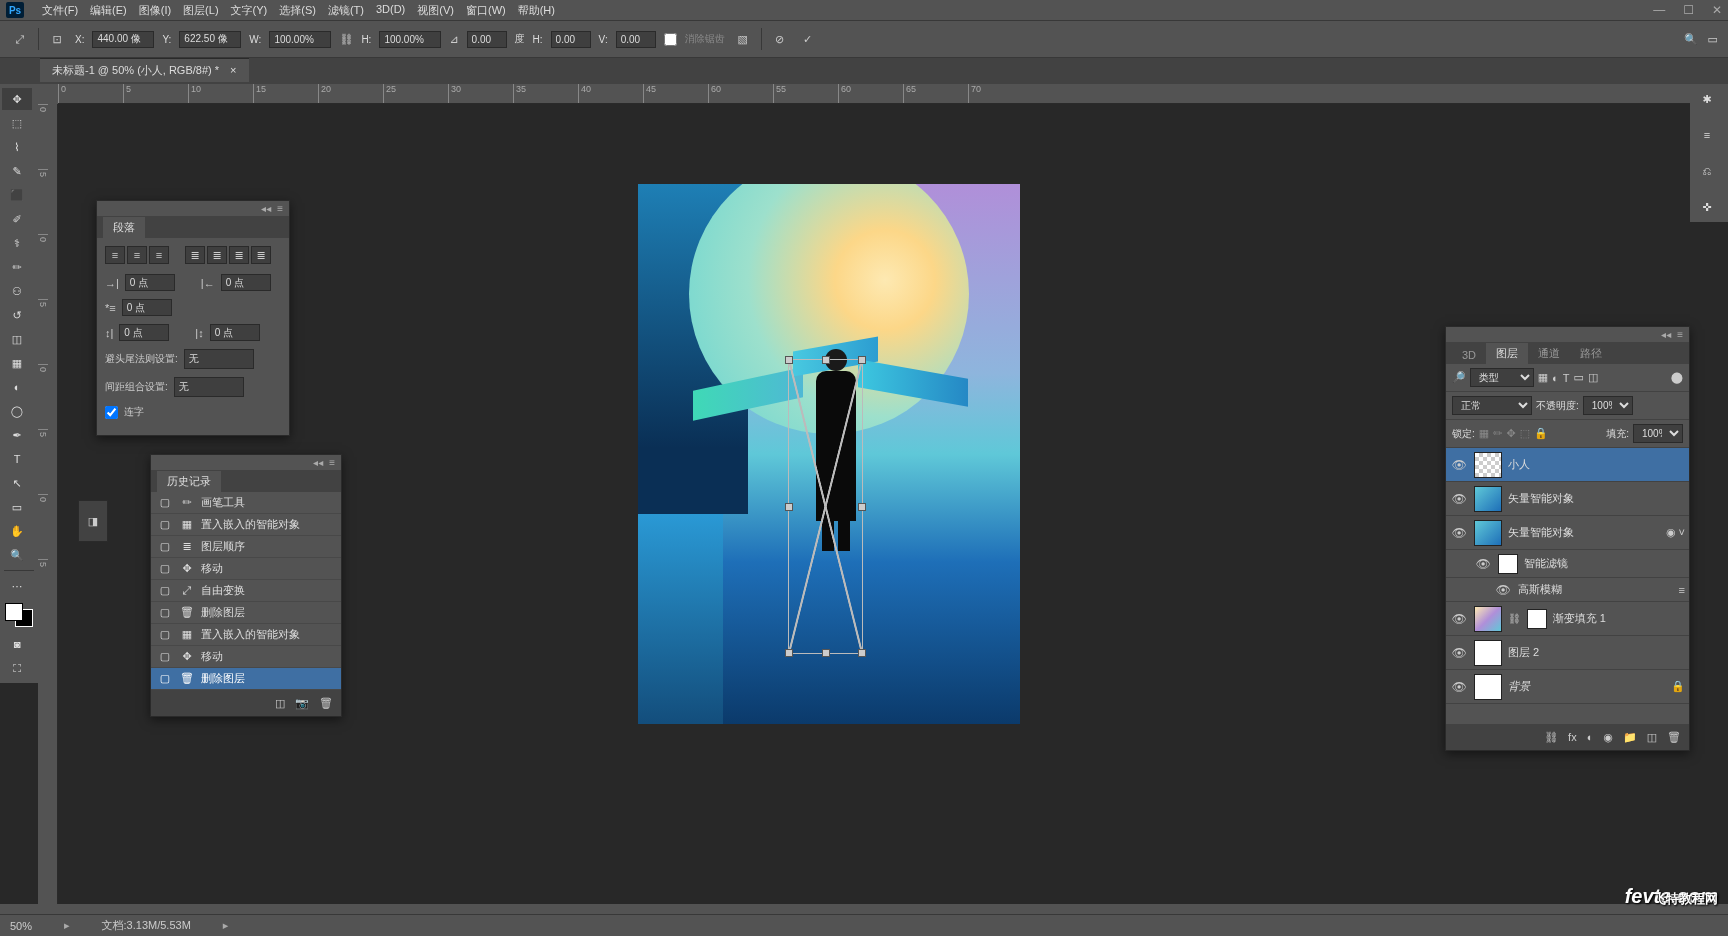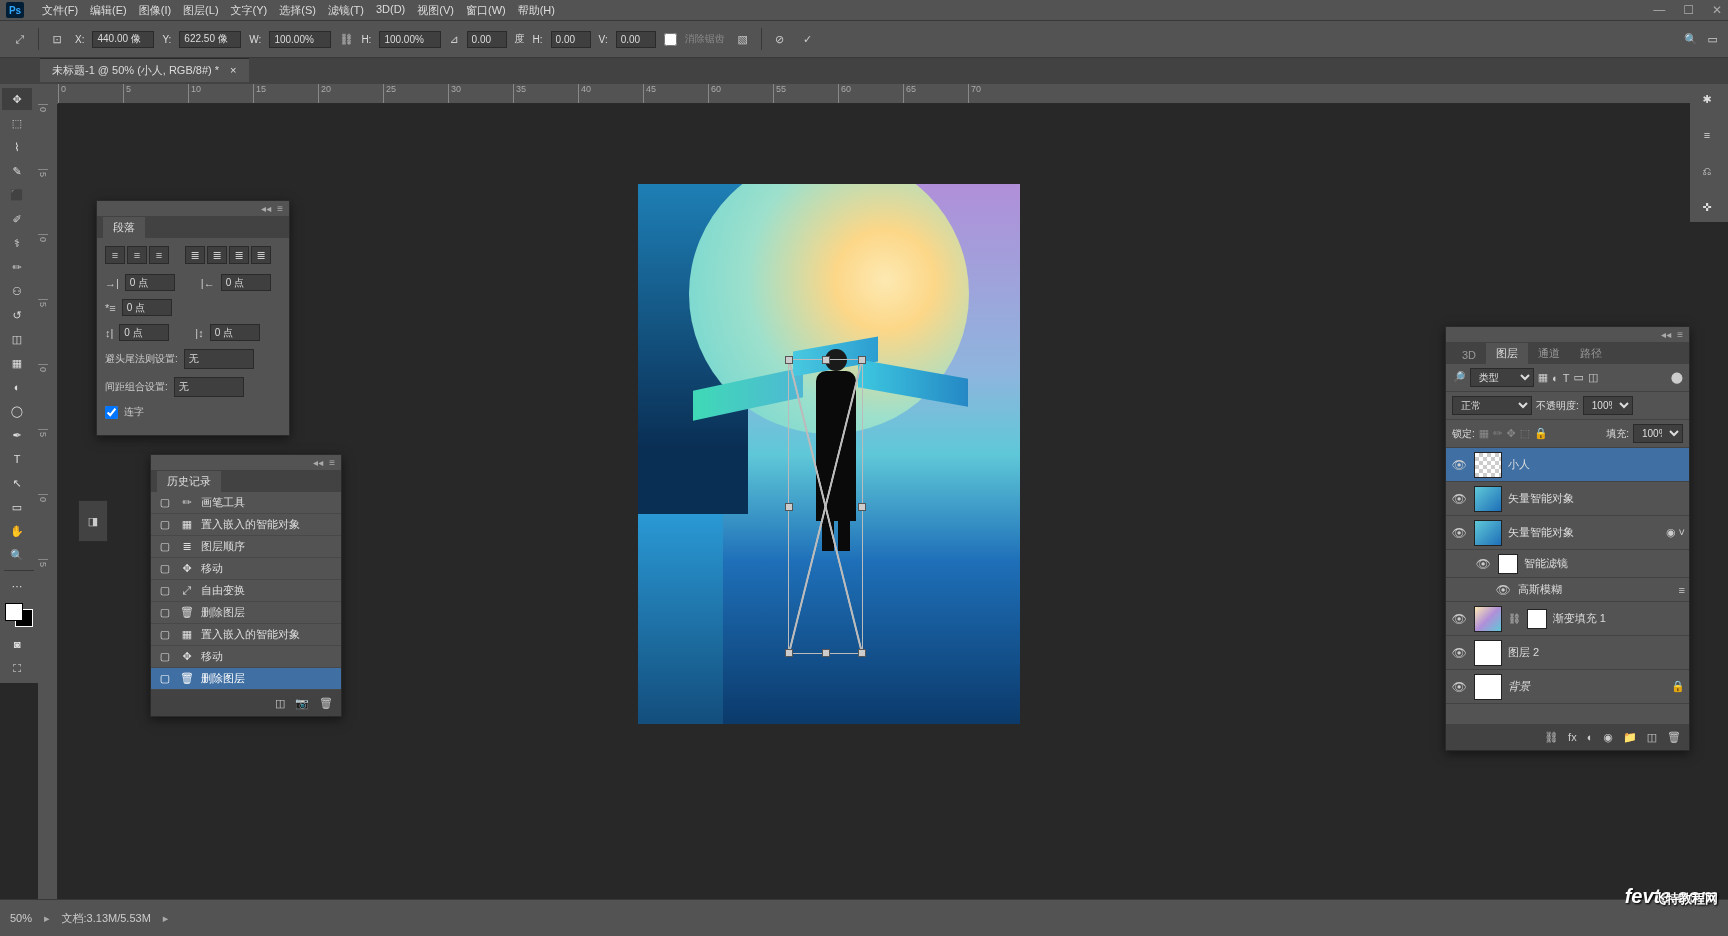--- a/index.html
+++ b/index.html
@@ -70,21 +70,21 @@
 .hist-footer { height: 26px; background: #424242; display: flex; align-items: center; justify-content: flex-end; gap: 10px; padding: 0 8px; }
 .layers-panel { right: 38px; top: 242px; width: 245px; z-index: 25; }
 .layer-row { display: flex; align-items: center; height: 34px; border-bottom: 1px solid #424242; padding: 0 4px; gap: 6px; }
 .layer-row.selected { background: #3f6fa3; }
 .layer-eye { width: 18px; text-align: center; font-size: 12px; }
 .layer-thumb { width: 28px; height: 26px; background: #888; border: 1px solid #222; flex-shrink: 0; }
 .layer-name { font-size: 11px; color: #ddd; flex: 1; }
 .layer-footer { height: 26px; background: #424242; display: flex; align-items: center; justify-content: flex-end; gap: 10px; padding: 0 8px; }
 .layer-opts { padding: 4px 6px; display: flex; align-items: center; gap: 4px; border-bottom: 1px solid #424242; }
 .layer-select { background: #3f3f3f; border: 1px solid #2a2a2a; padding: 2px 4px; font-size: 10px; color: #ddd; }
-.status-bar { position: absolute; bottom: 0; left: 0; right: 0; height: 37px; background: #535353; border-top: 1px solid #383838; display: flex; align-items: center; padding: 0 10px; gap: 12px; font-size: 11px; color: #ccc; }
+.status-bar { position: absolute; bottom: 0; left: 0; right: 0; height: 22px; background: #535353; border-top: 1px solid #383838; display: flex; align-items: center; padding: 0 10px; gap: 32px; font-size: 11px; color: #ccc; }
 .collapsed-panel { position: absolute; left: 78px; top: 416px; width: 30px; height: 42px; background: #424242; border: 1px solid #2a2a2a; display: flex; align-items: center; justify-content: center; z-index: 25; }
 .watermark { position: absolute; right: 10px; bottom: 28px; color: #fff; font-size: 20px; font-weight: bold; font-style: italic; text-shadow: 1px 1px 2px #000; }
 .watermark-sub { position: absolute; right: 10px; bottom: 28px; color: #fff; font-size: 13px; font-weight: bold; text-shadow: 1px 1px 2px #000; margin-left: 14px; }
 </style>
 </head>
 <body>
 
 <div class="title-bar">
   <div class="ps-logo">Ps</div>
   <div class="menu-bar">

